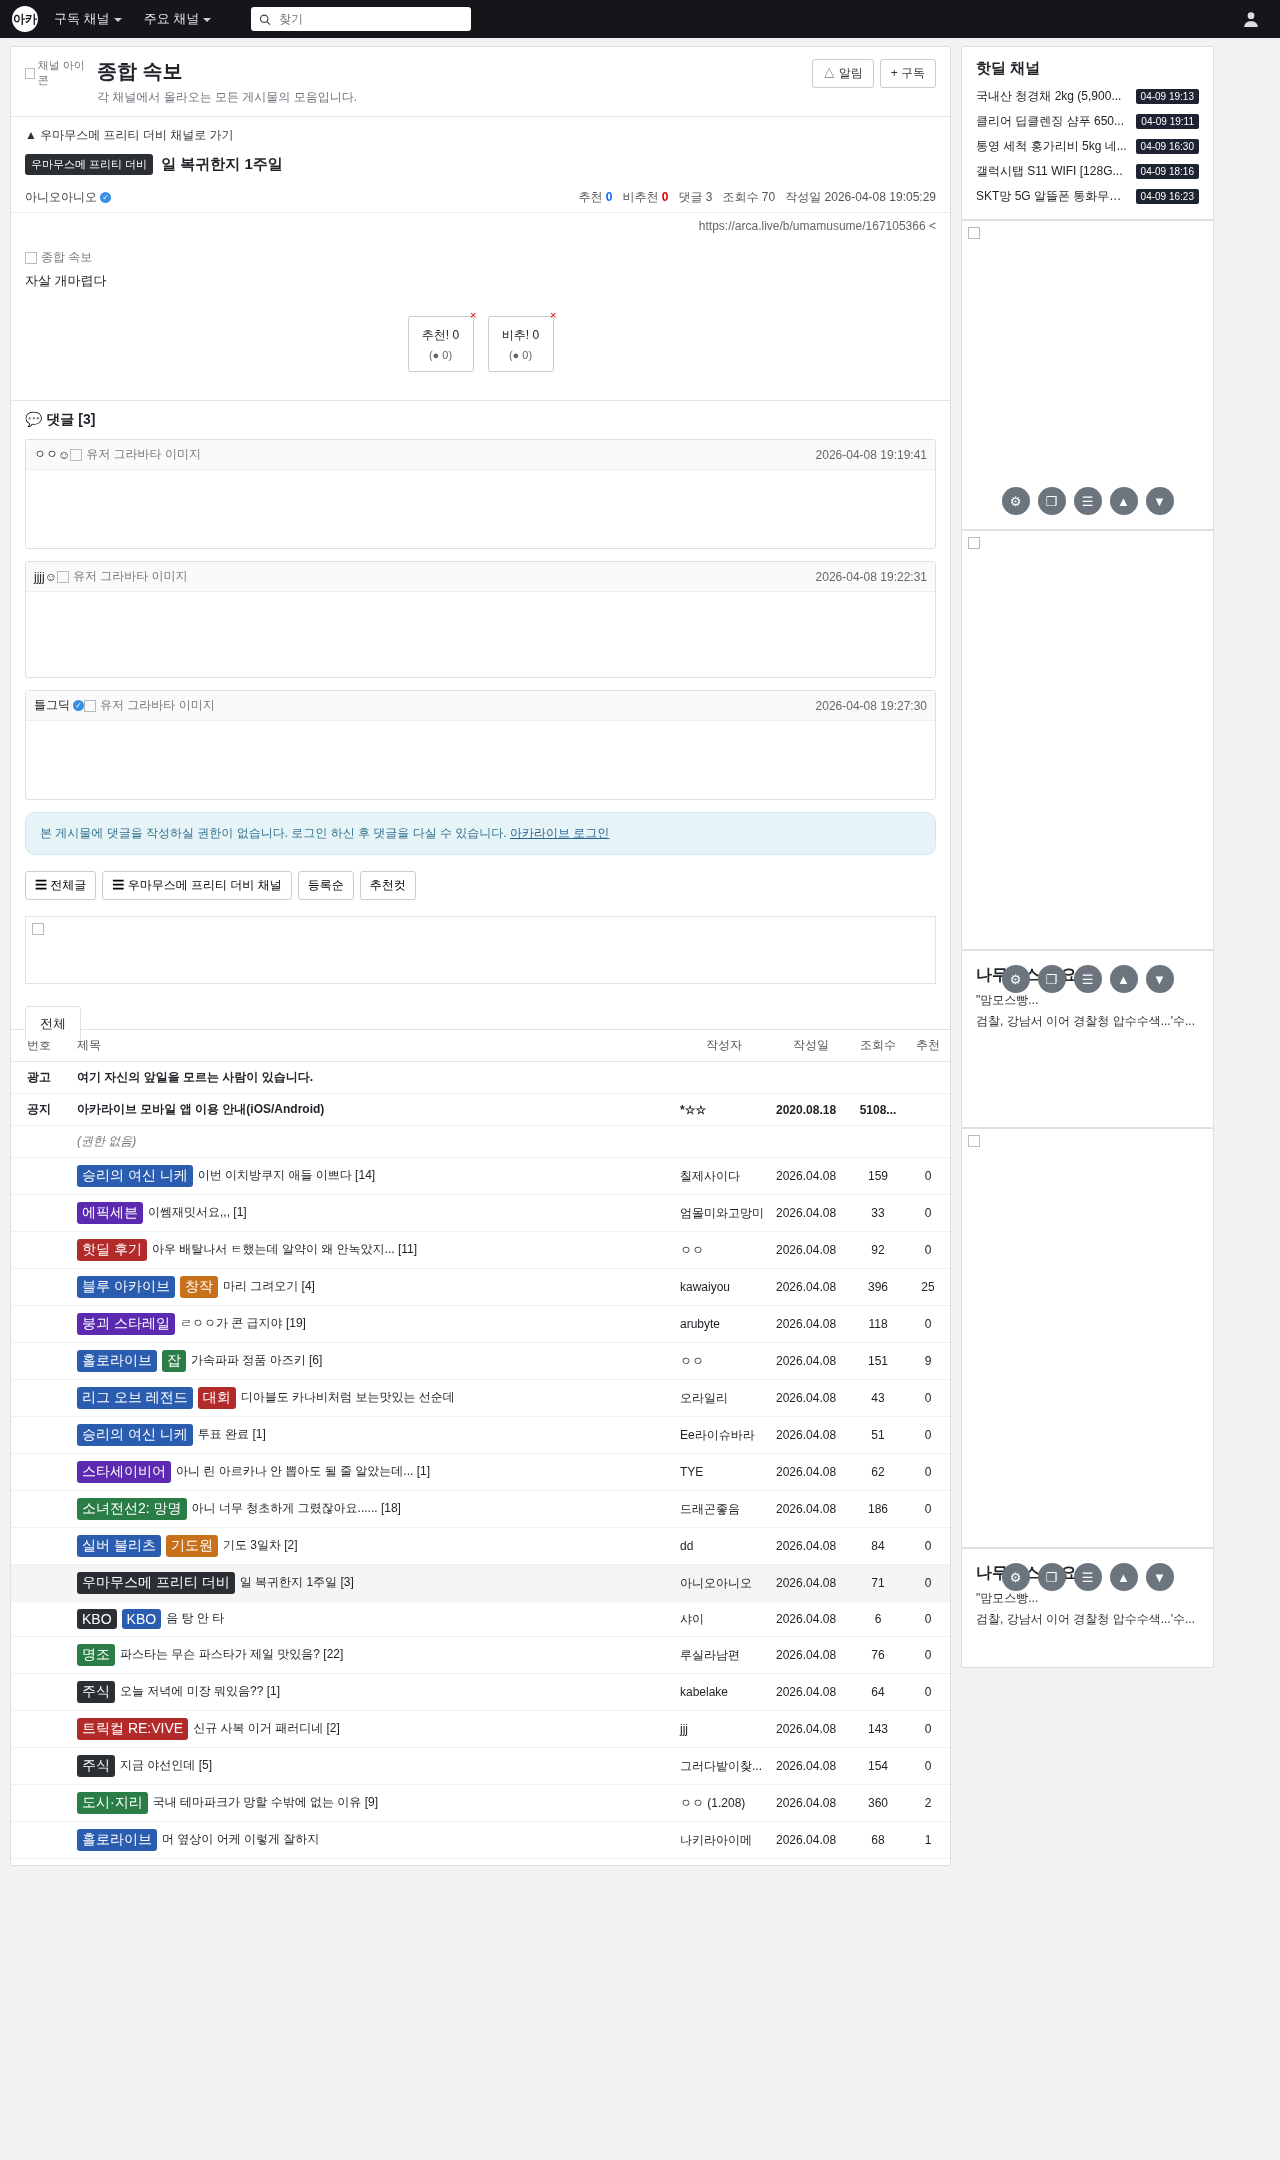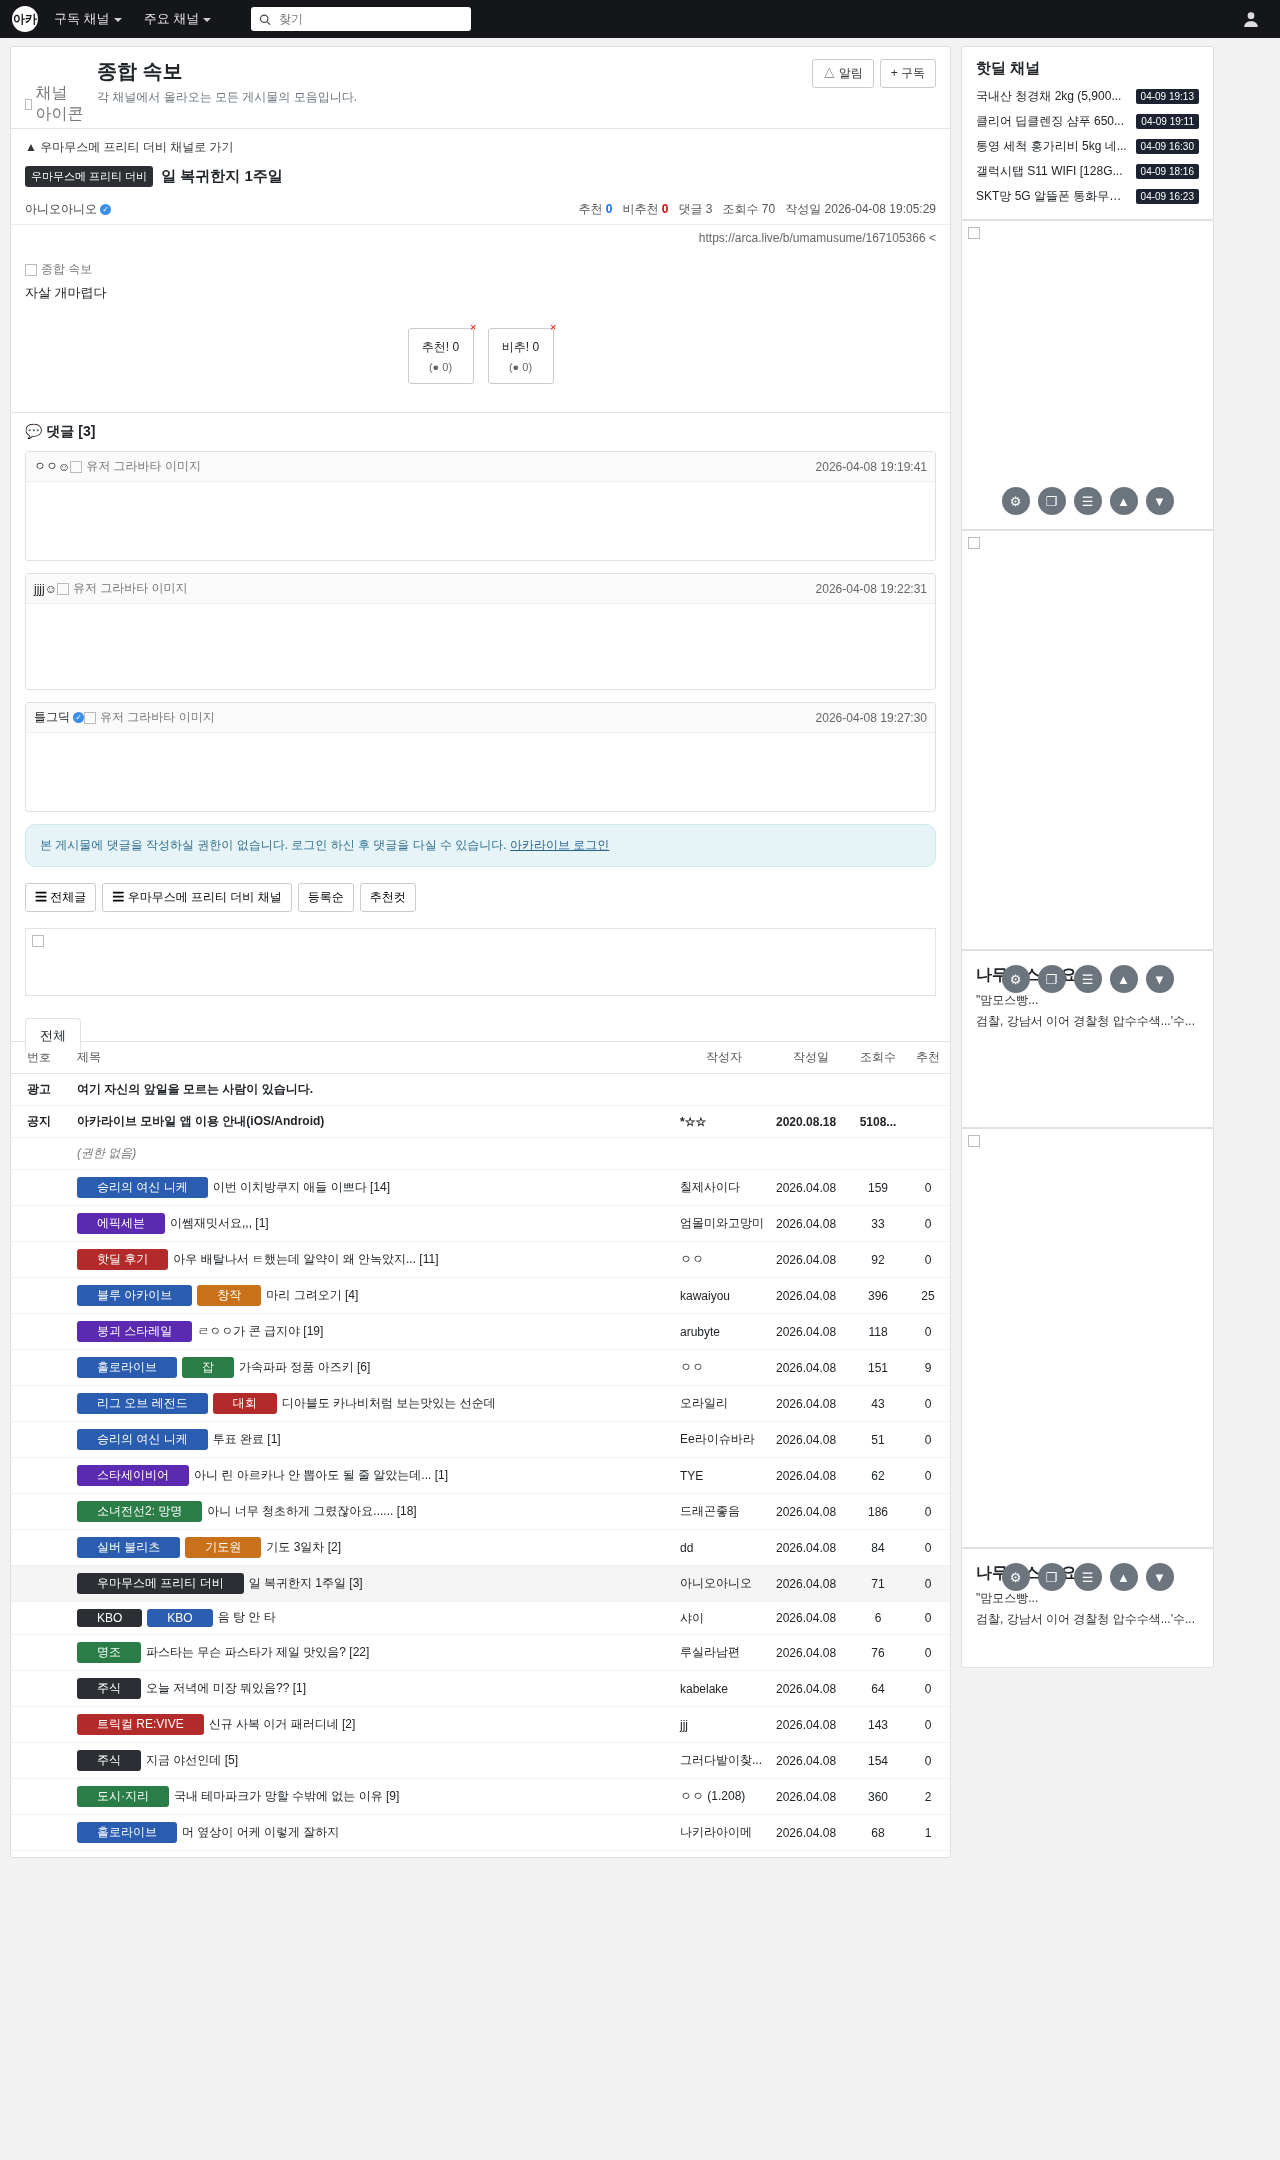--- a/index.html
+++ b/index.html
@@ -35,21 +35,21 @@
   
   .wrap { display:flex; gap:10px; padding:8px 10px; align-items:flex-start; }
   .main {
     width:941px; background:#fff; border:1px solid #dfdfdf; border-radius:2px;
     padding:0 0 6px 0;
   }
   .side { width:253px; display:flex; flex-direction:column; gap:0; }
 
   
   .art-head { display:flex; align-items:flex-start; padding:12px 14px 10px 14px; gap:10px; }
-  .ch-icon { width:62px; height:28px; font-size:16px; color:#777; display:flex; align-items:center;margin-top:31px; }
+  .ch-icon { width:62px; height:28px; font-size:11px; color:#777; display:flex; align-items:center; }
   .ch-icon .broken { display:inline-block; width:11px;height:11px;border:1px solid #bbb; margin-right:3px;}
   .ch-title { font-size:20px; font-weight:bold; line-height:1.2; }
   .ch-sub { font-size:12px; color:#6c757d; margin-top:6px; }
   .head-btns { margin-left:auto; display:flex; gap:6px; }
   .btn {
     border:1px solid #ccc; background:#fff; border-radius:3px; font-size:12px;
     padding:5px 10px; color:#333; white-space:nowrap;
   }
   hr.sep { border:0; border-top:1px solid #e4e4e4; margin:0; }
 
@@ -104,21 +104,21 @@
   table.list td { padding:7px 4px; border-bottom:1px solid #f0f0f0; vertical-align:middle;}
   .c-num { width:56px; text-align:center; }
   .c-title { padding-left:10px !important;}
   .c-author { width:96px; }
   .c-date { width:78px; }
   .c-view { width:56px; text-align:center;}
   .c-rec { width:44px; text-align:center;}
   tr.hl td { background:#f5f5f5; }
   tr.notice-row td { font-weight:bold; }
   .tag {
-    display:inline-block; background:#2b2f33; color:#fff; font-size:12px; padding:2px 20px;
+    display:inline-block; background:#2b2f33; color:#fff; font-size:14px; padding:2px 5px;
     border-radius:3px; margin-right:5px; vertical-align:middle;
   }
   .tag.blue { background:#2a5db0;}
   .tag.red { background:#b32a2a;}
   .tag.green{ background:#2a7d46;}
   .tag.orange{ background:#c9701b;}
   .tag.purple{ background:#5b2ab0;}
   .muted { color:#777; font-style:italic;}
 
   

